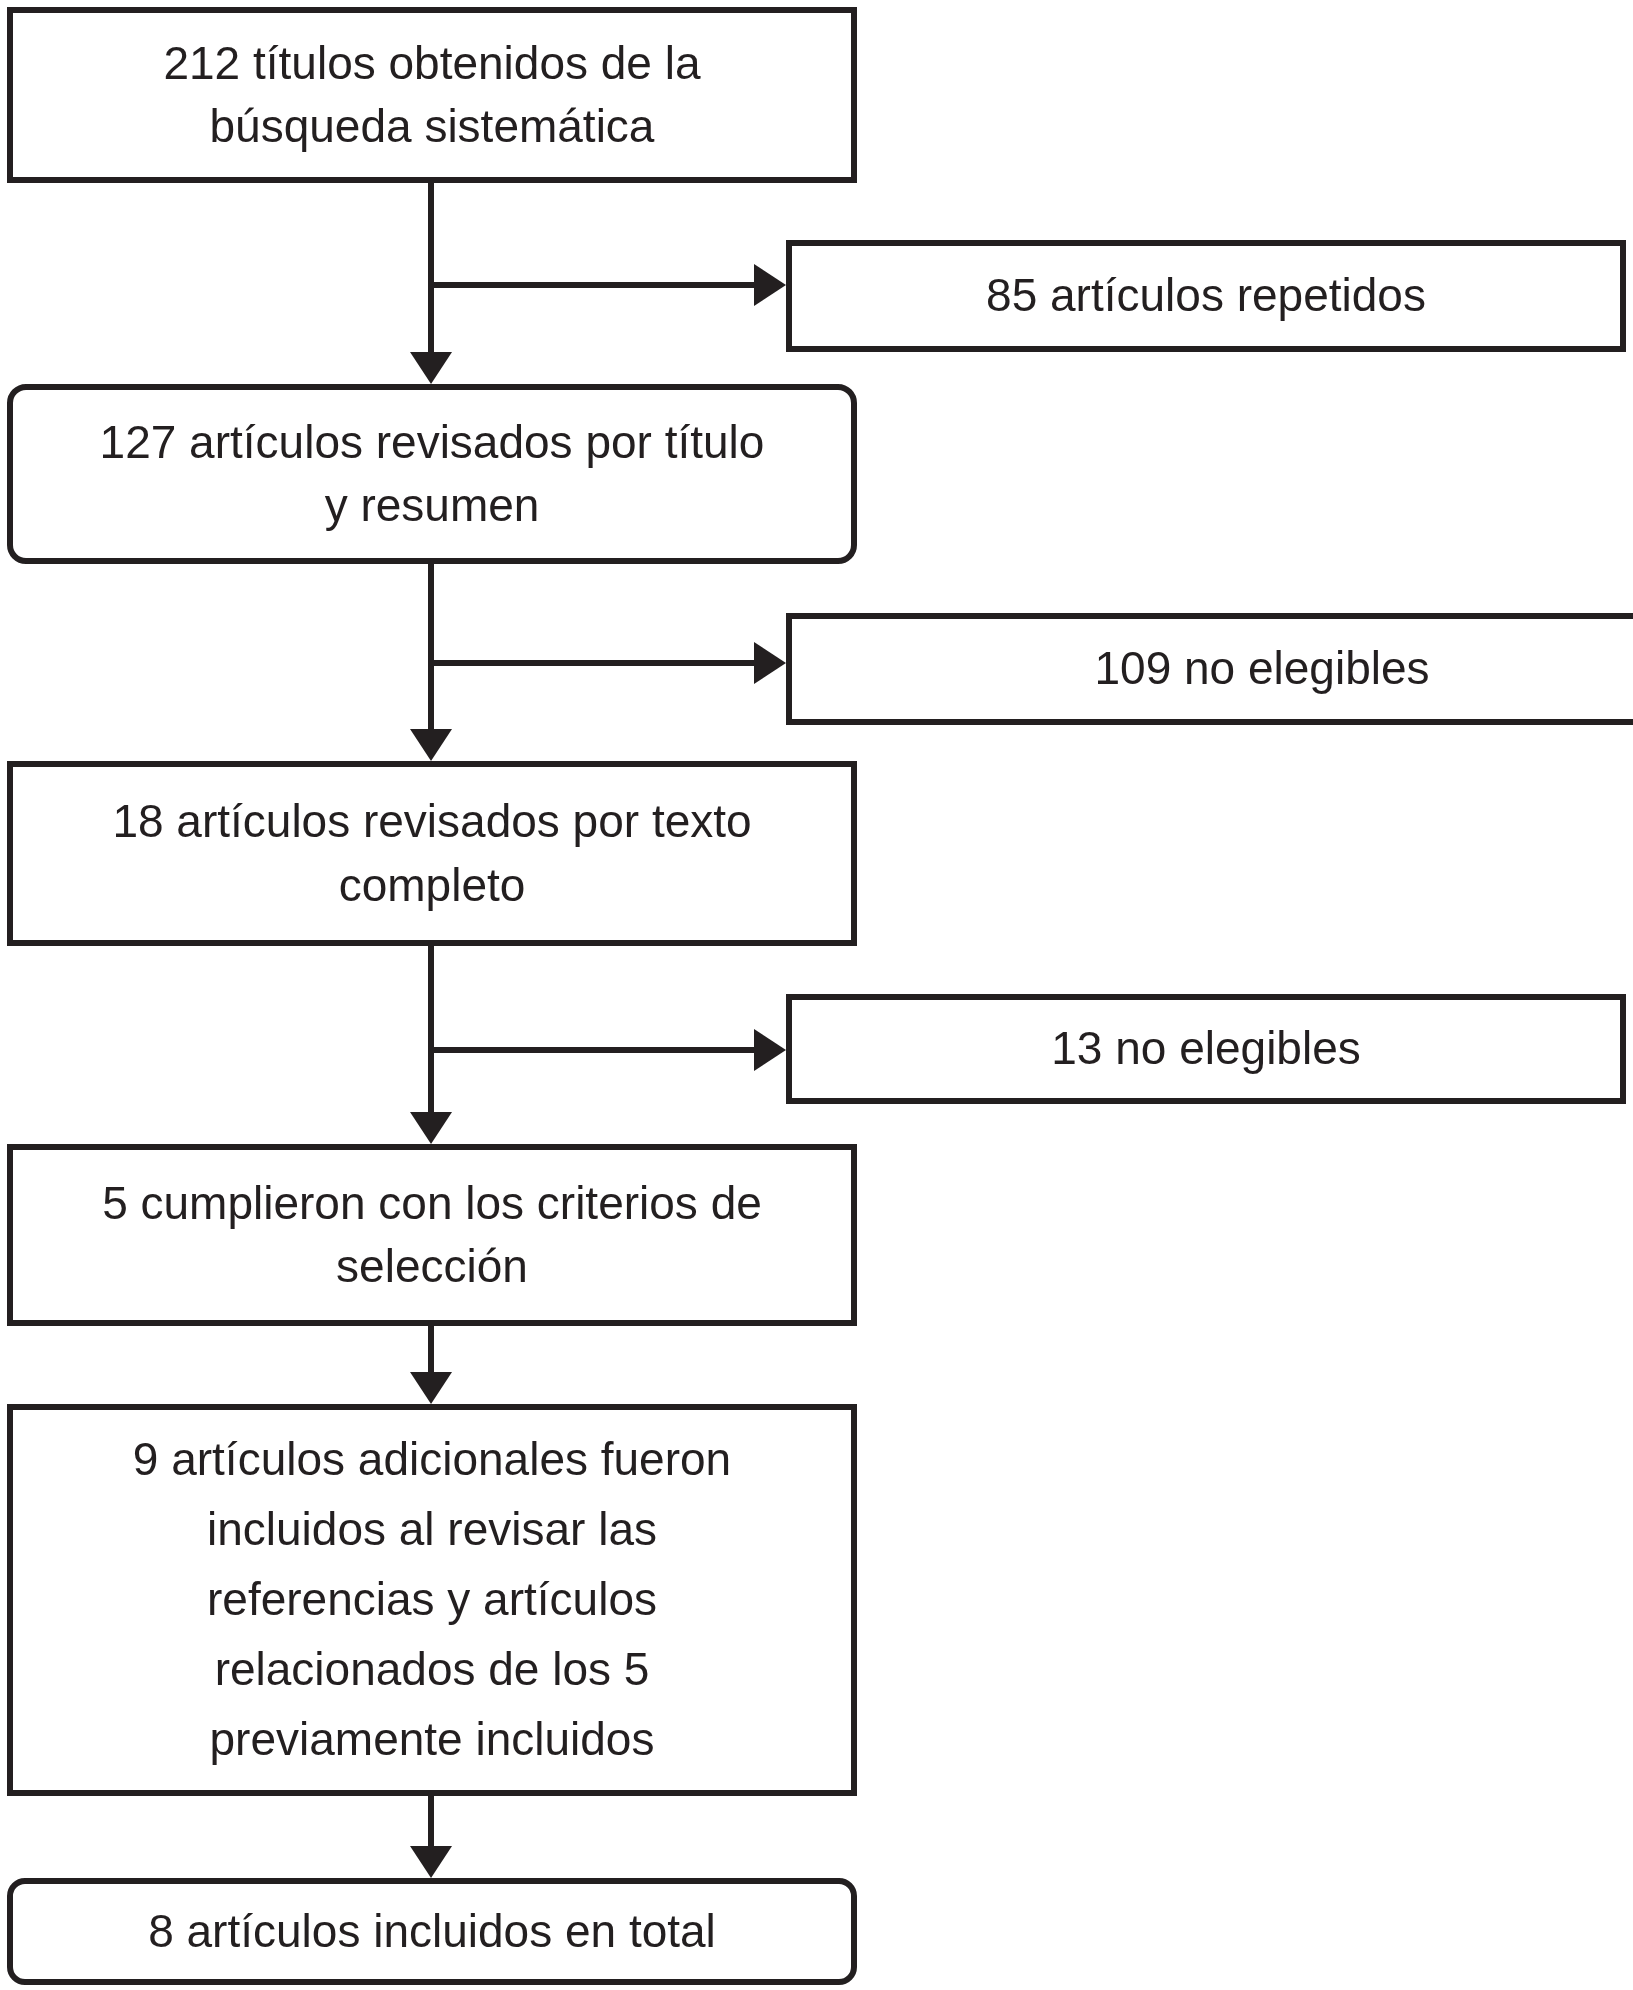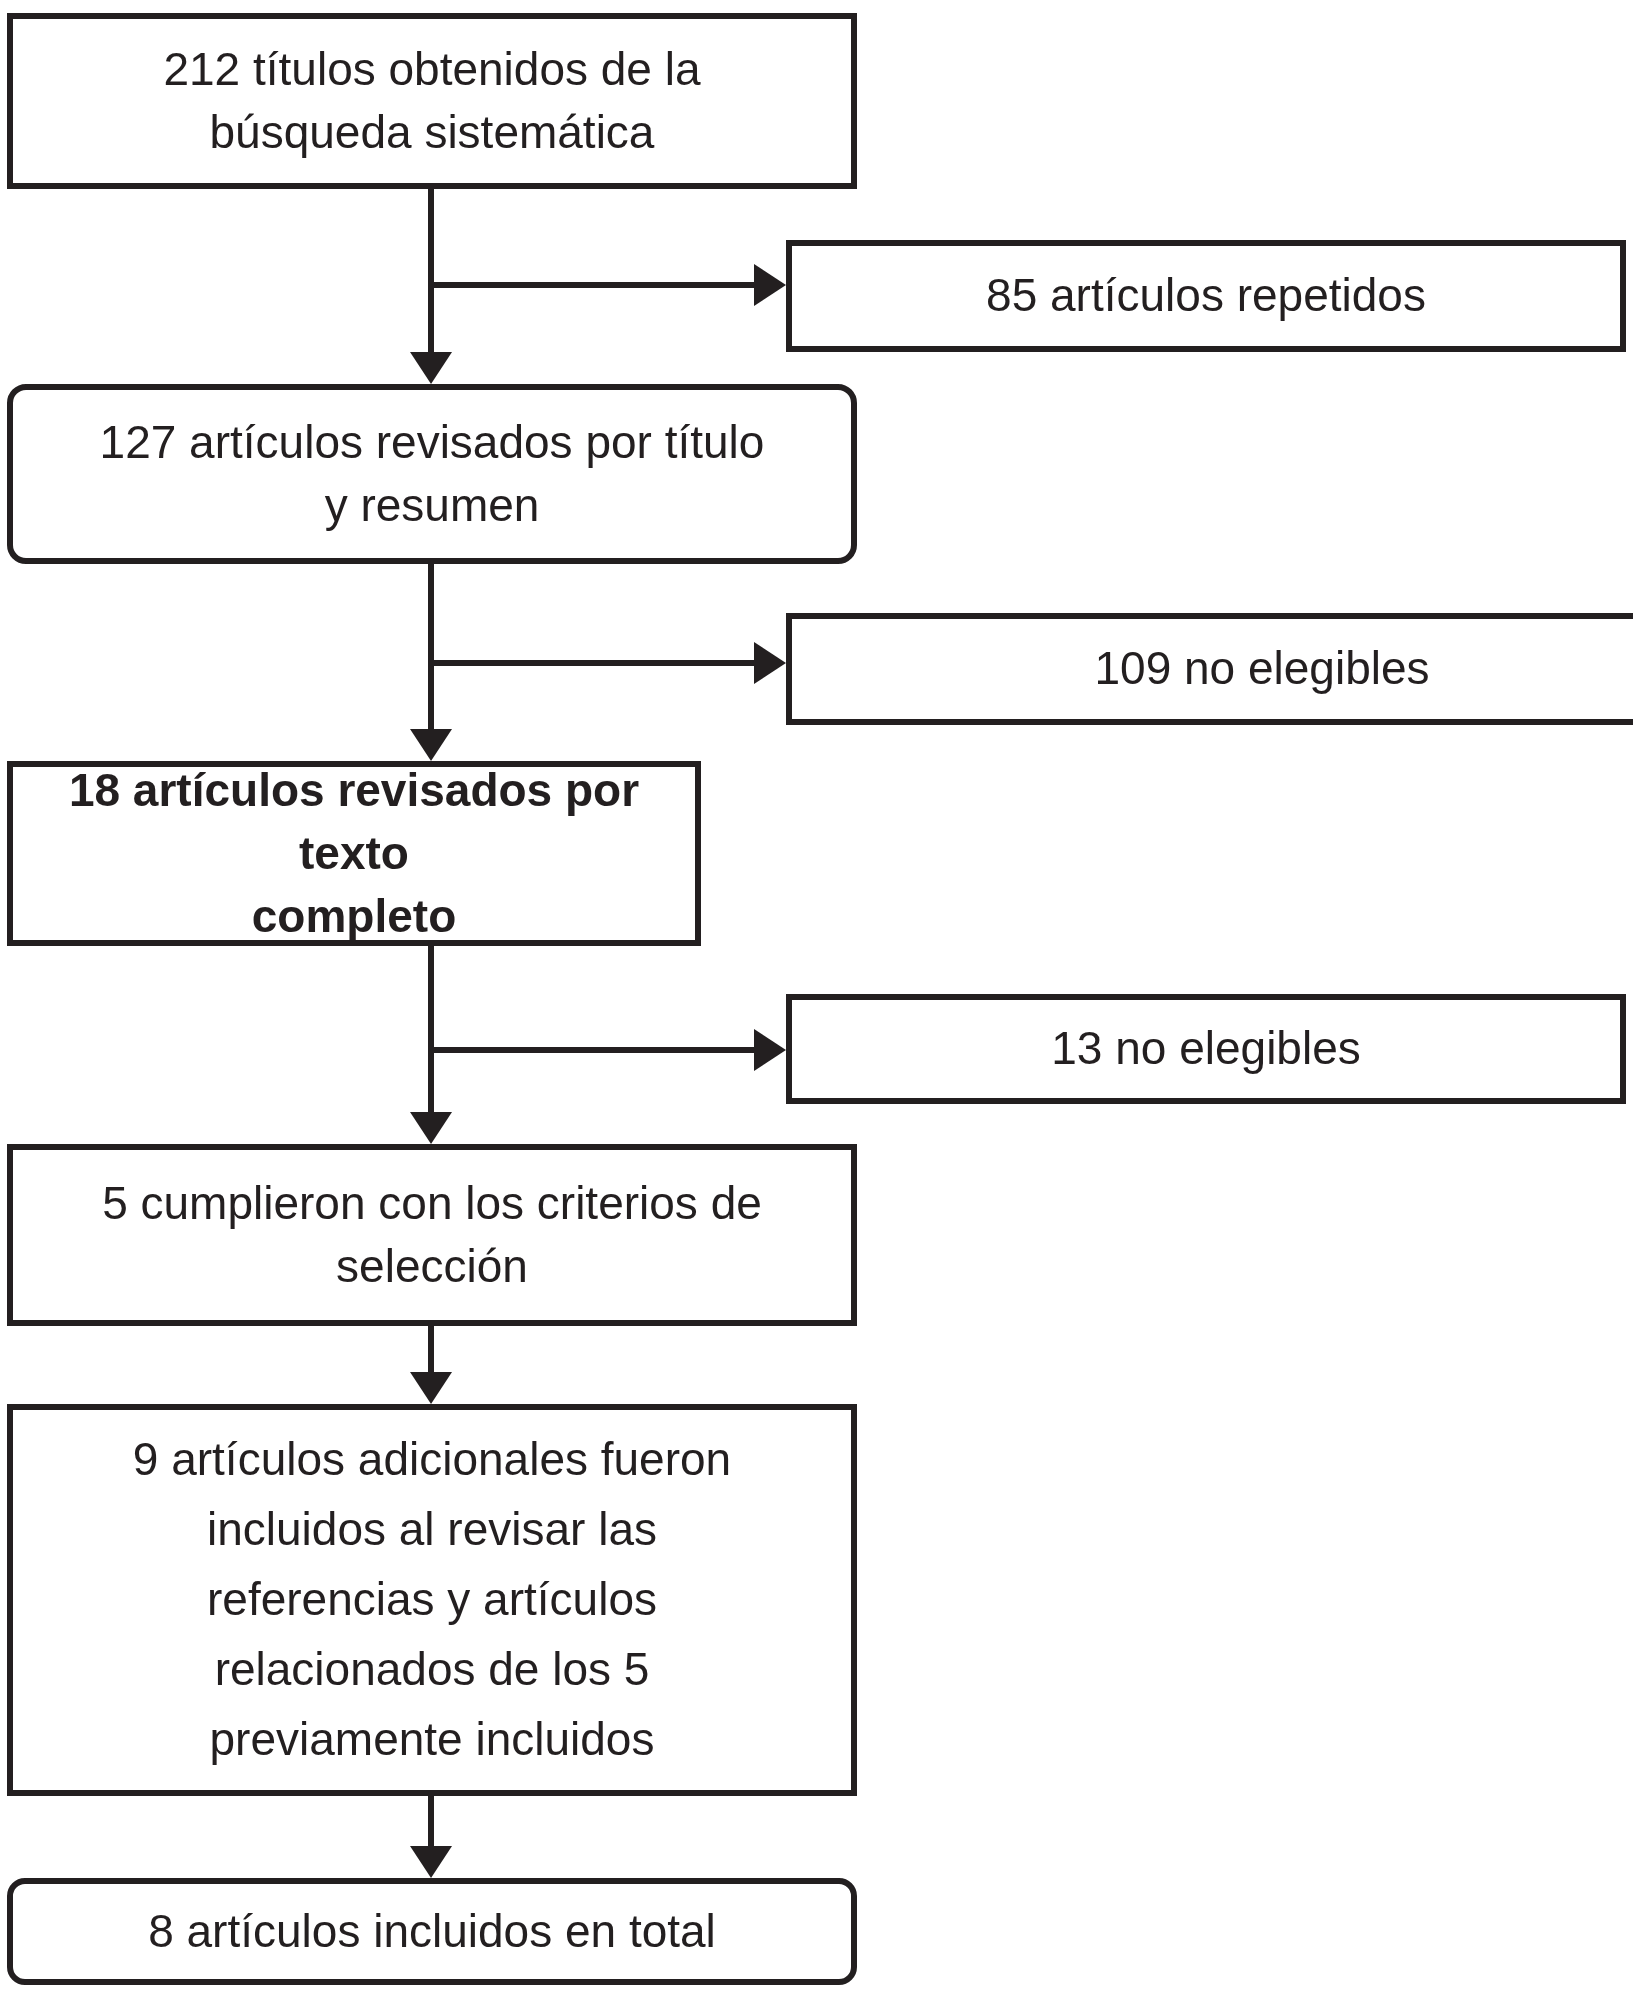--- a/index.html
+++ b/index.html
@@ -53,23 +53,23 @@
   .arrow-right {
     position: absolute;
     width: 0;
     height: 0;
     border-top: 21px solid transparent;
     border-bottom: 21px solid transparent;
     border-left: 32px solid #231f20;
   }
 
   
-  #box-search        { left: 7px;   top: 13px;    width: 850px; height: 176px; }
+  #box-search        { left: 7px;   top: 7px;    width: 850px; height: 176px; }
   #box-title-review  { left: 7px;   top: 384px;  width: 850px; height: 180px; border-radius: 19px; }
-  #box-fulltext      { left: 7px;   top: 761px;  width: 694px; height: 185px; font-weight: bold; }
+  #box-fulltext      { left: 7px;   top: 761px;  width: 850px; height: 185px; }
   #box-criteria      { left: 7px;   top: 1144px; width: 850px; height: 182px; }
   #box-additional    { left: 7px;   top: 1404px; width: 850px; height: 392px; }
   #box-total         { left: 7px;   top: 1878px; width: 850px; height: 107px; border-radius: 18px; }
 
   
   #box-repeated      { left: 786px; top: 240px;  width: 840px; height: 112px; }
   #box-noeleg-109    { left: 786px; top: 613px;  width: 952px; height: 112px; }
   #box-noeleg-13     { left: 786px; top: 994px;  width: 840px; height: 110px; }
 
   

